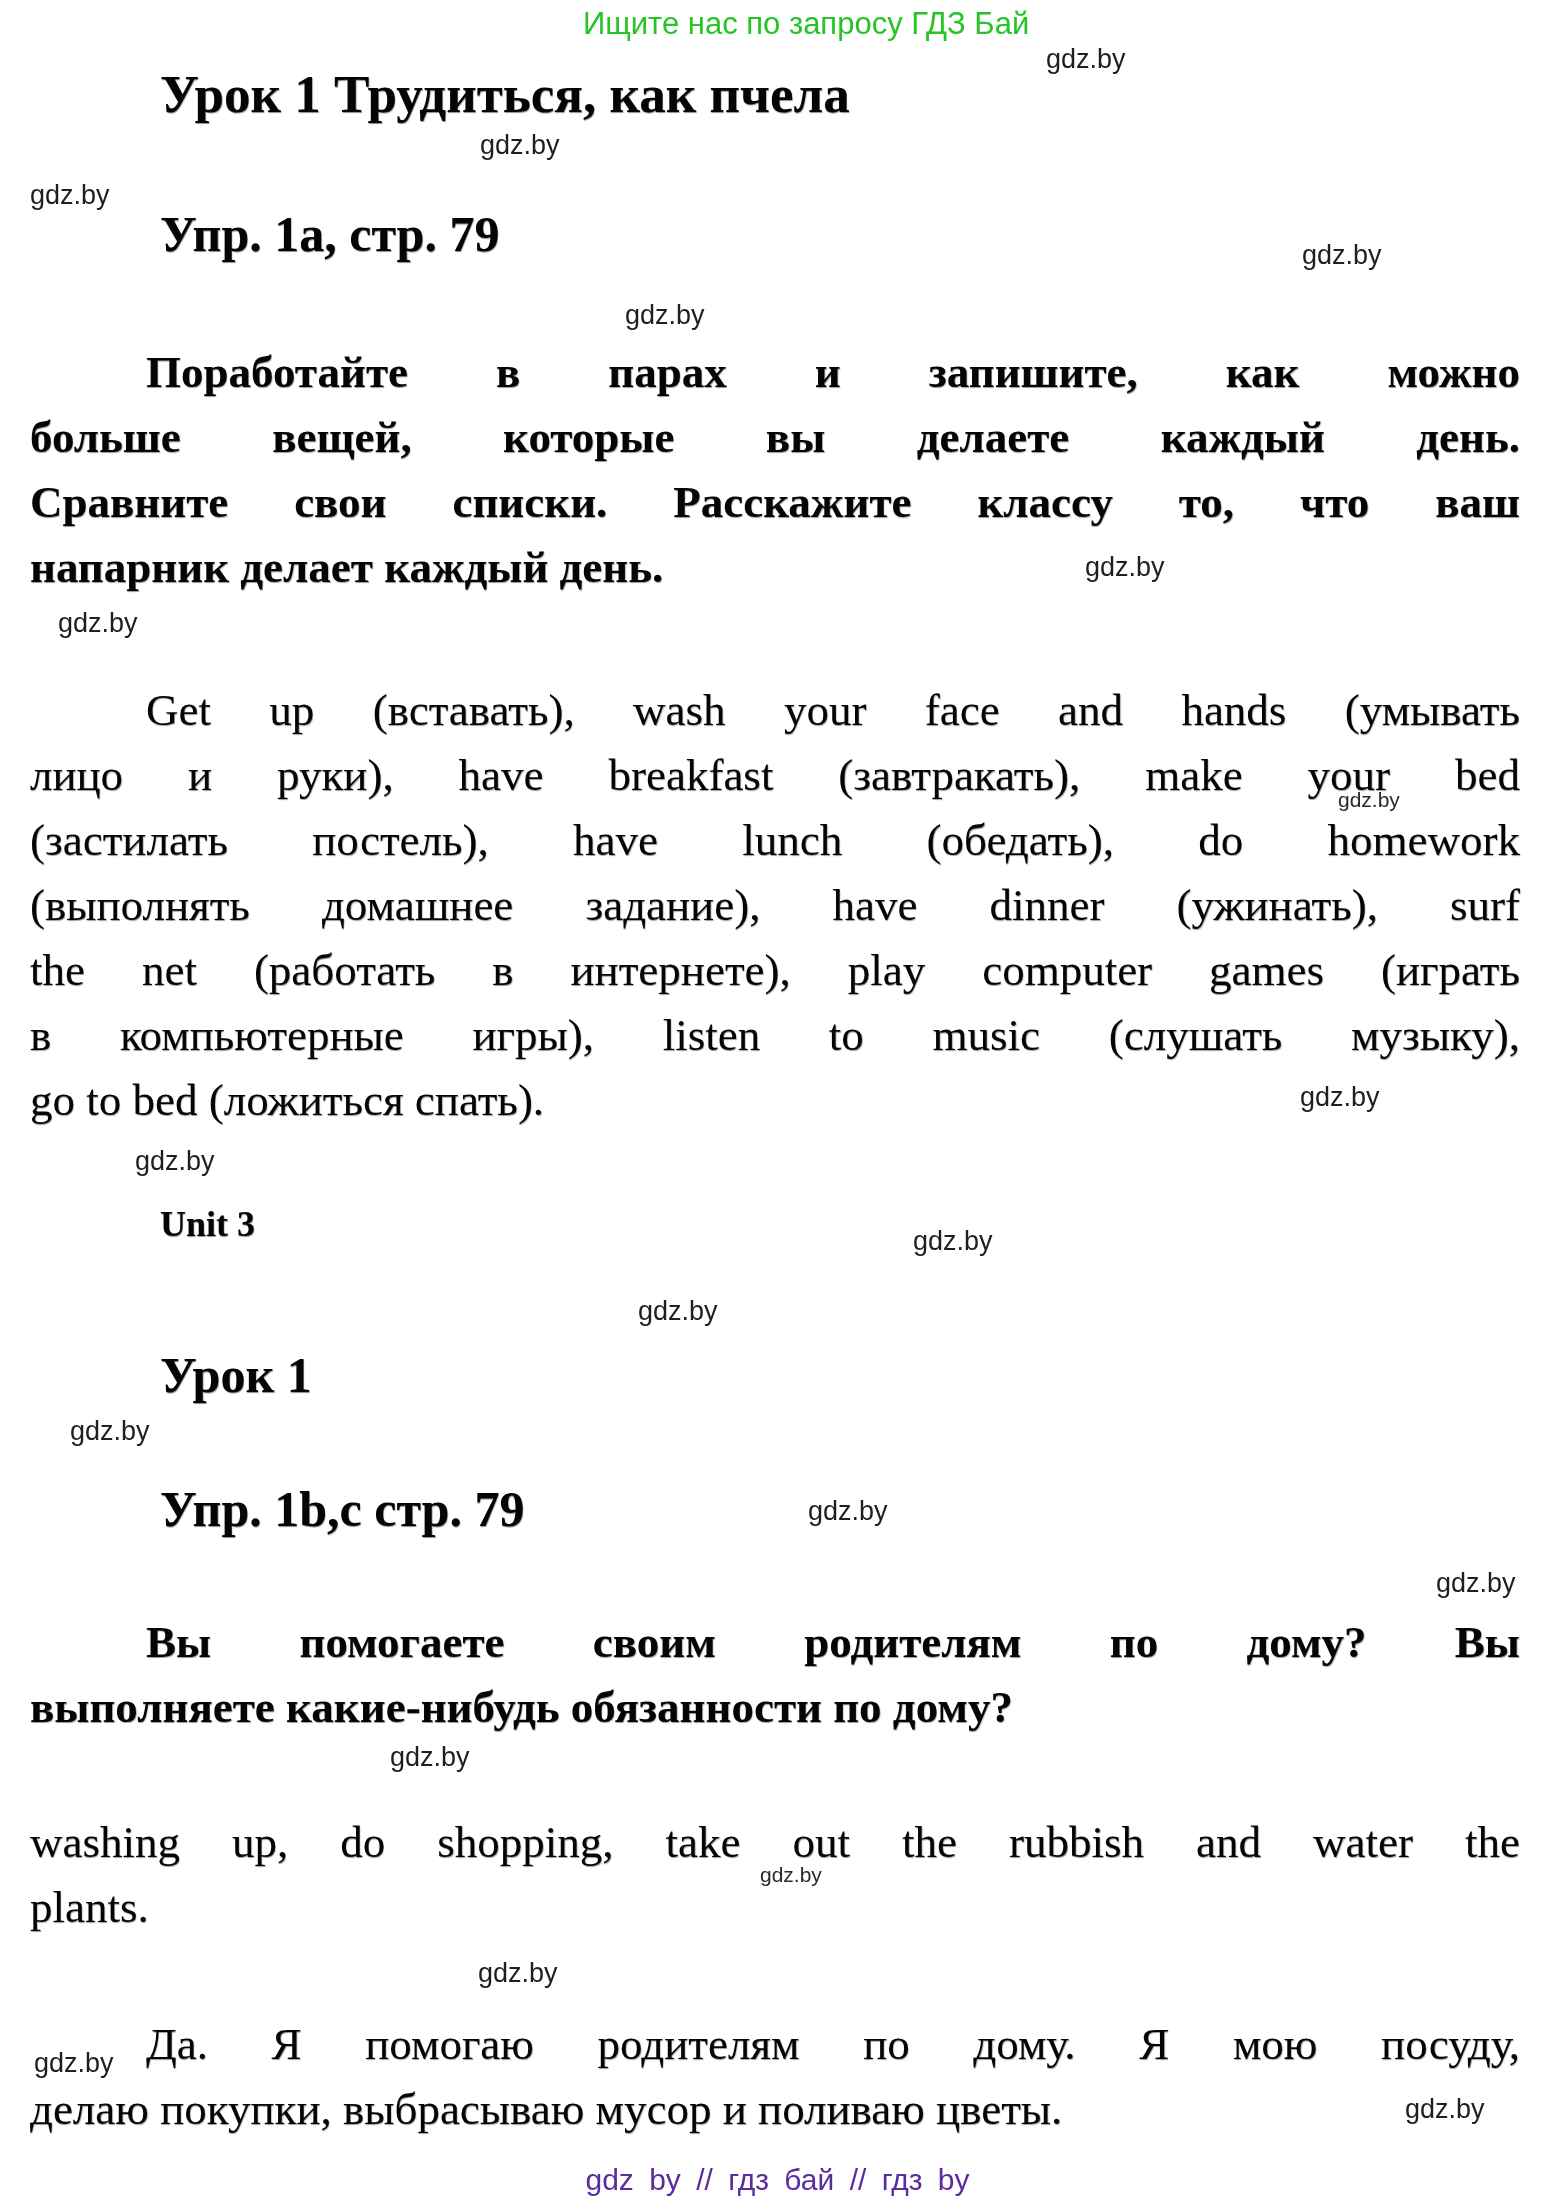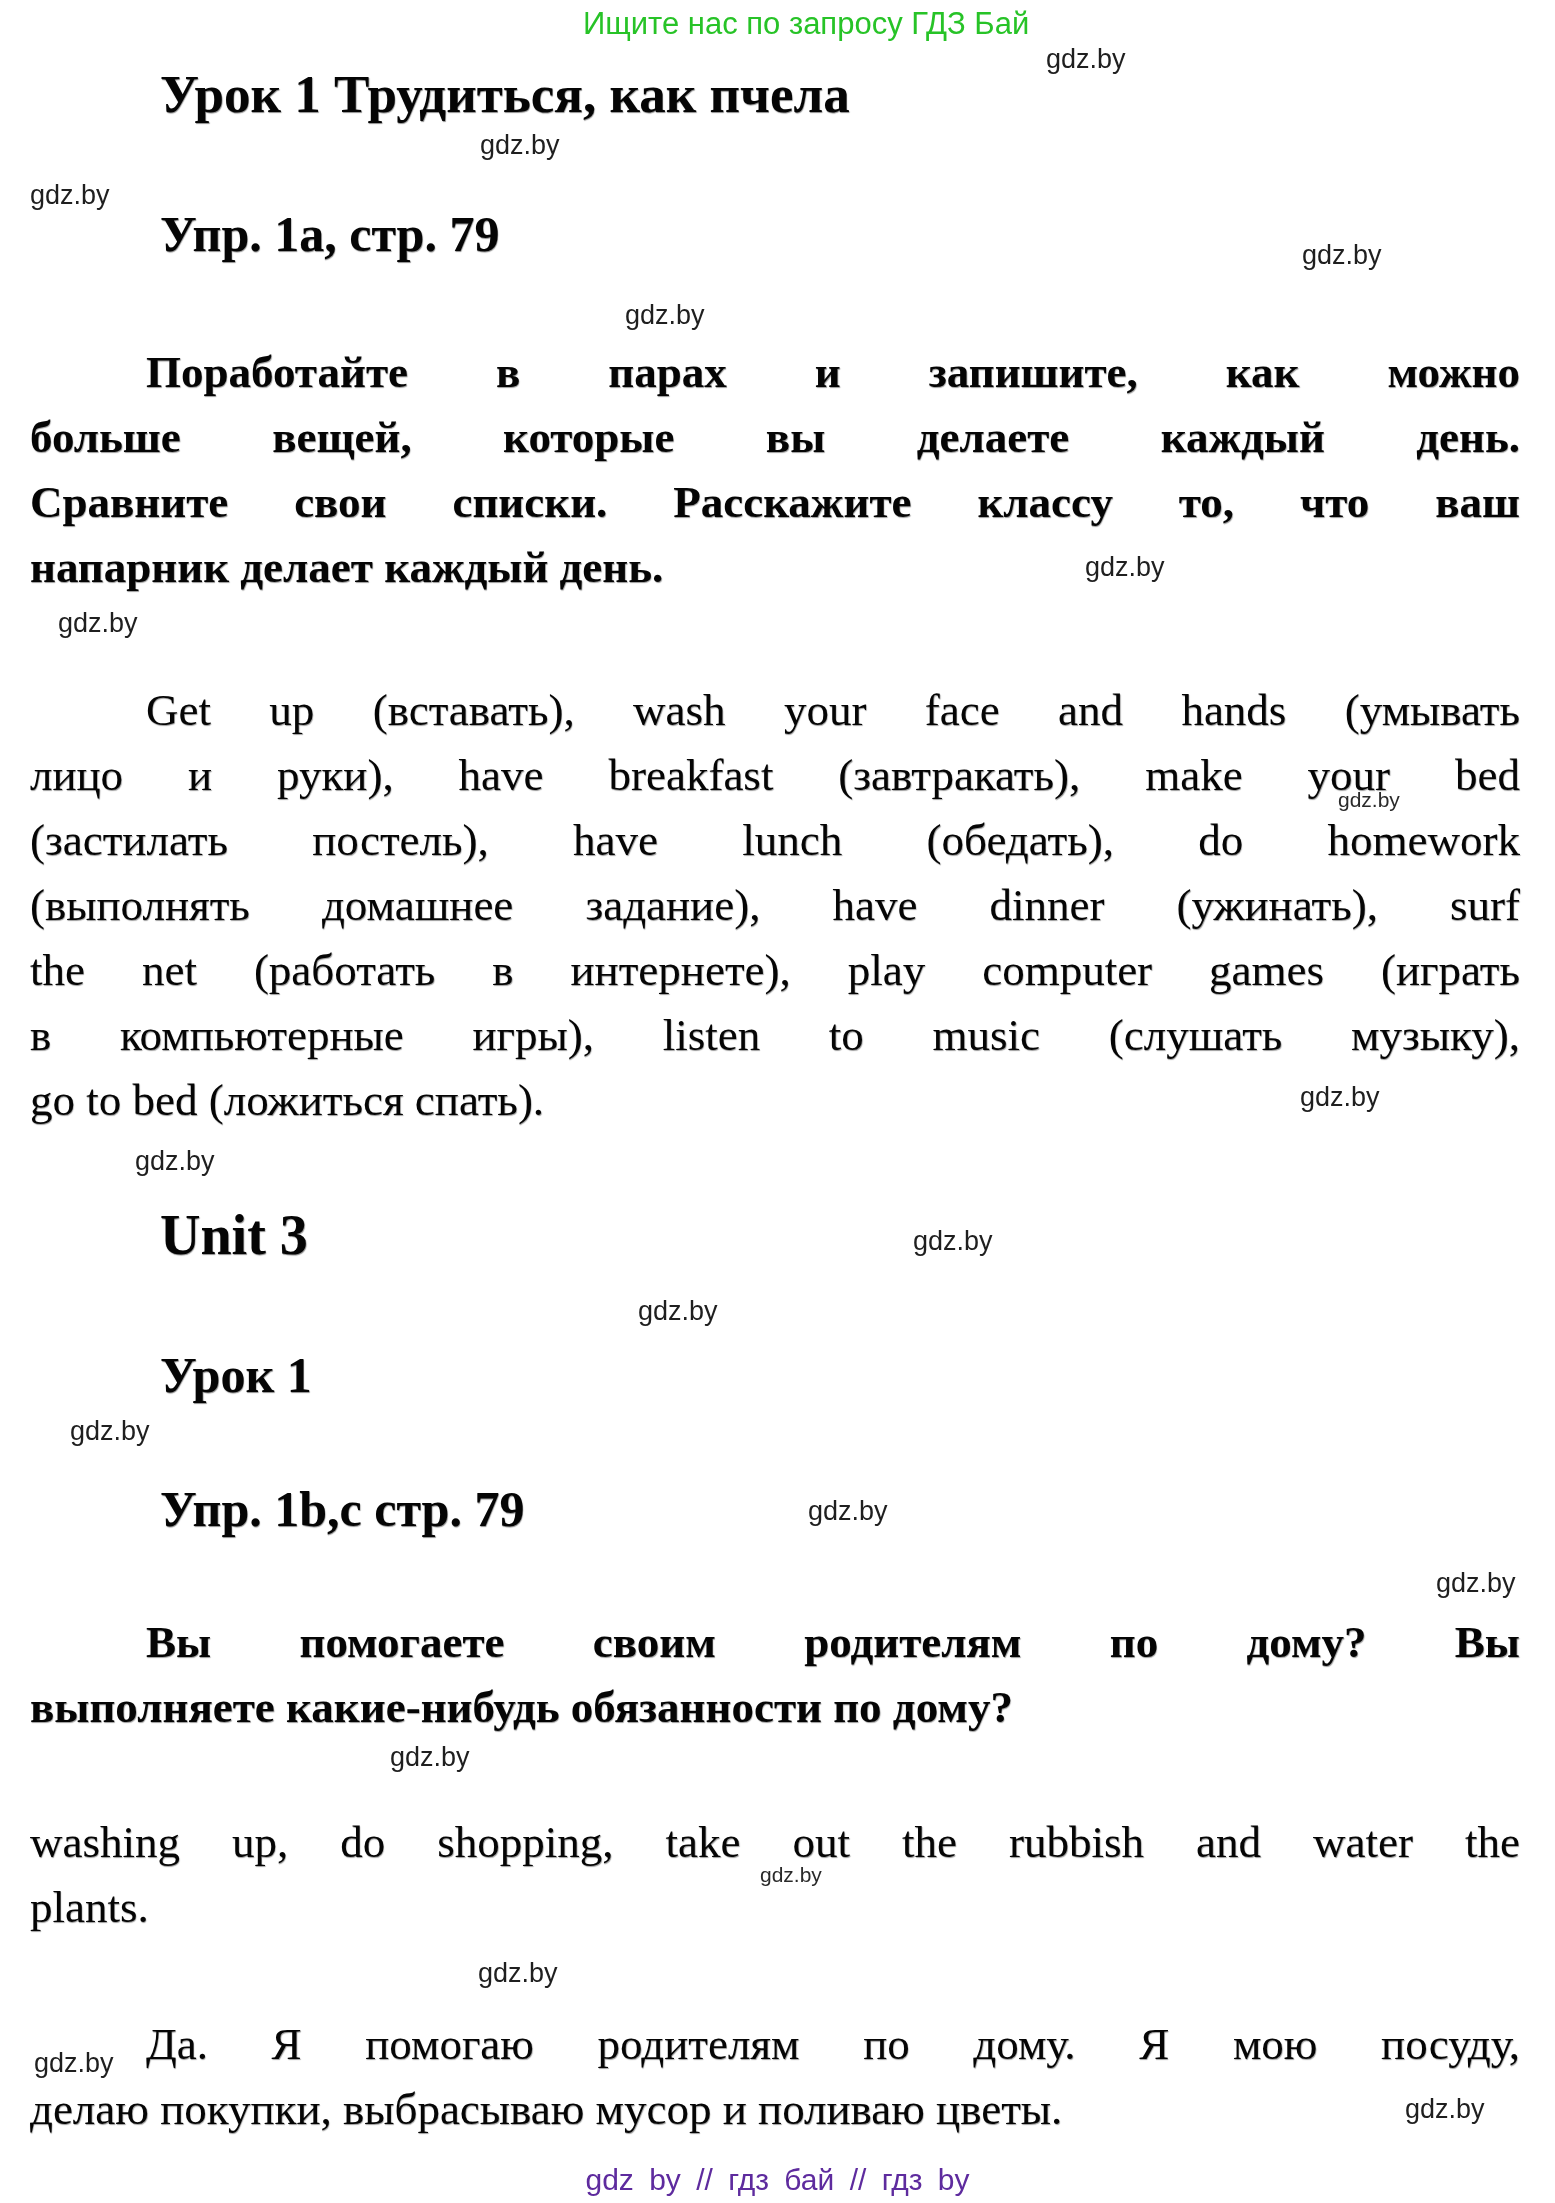--- a/index.html
+++ b/index.html
@@ -11,21 +11,21 @@
     position:absolute; left:583px; top:6px;
     font-family:"Liberation Sans","DejaVu Sans",sans-serif;
     font-size:31px; color:#27c327; white-space:nowrap;
   }
   .hd {
     position:absolute; left:160px; font-weight:bold; white-space:nowrap;
     text-shadow:0.6px 0.9px 1px rgba(0,0,0,0.45);
   }
   .hd.title   { top:64px;   font-size:53px; }
   .hd.h-1a    { top:205px;  font-size:50px; }
-  .hd.h-unit  { top:1203px; font-size:56px; }
+  .hd.h-unit  { top:1203px; font-size:36px; }
   .hd.h-les   { top:1346px; font-size:50px; }
   .hd.h-1bc   { top:1480px; font-size:50px; }
   .para { position:absolute; left:30px; width:1490px; }
   .para.p-task1a  { top:340px; }
   .para.p-vocab   { top:678px; }
   .para.p-task1bc { top:1610px; }
   .para.p-ans-en  { top:1810px; }
   .para.p-ans-ru  { top:2012px; }
   .ln {
     line-height:65px; font-size:45px; text-align:left;

